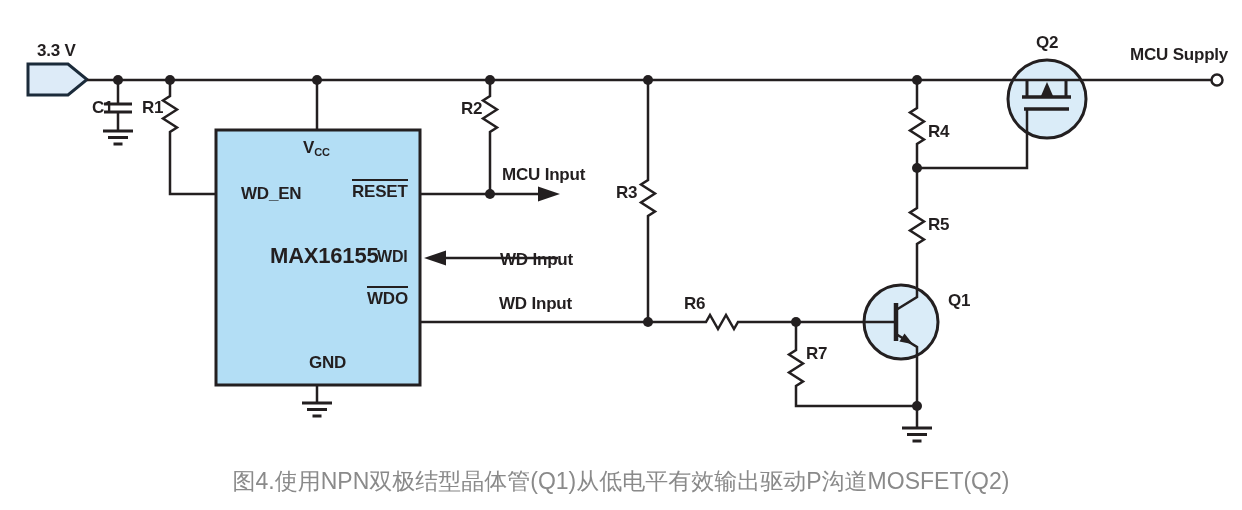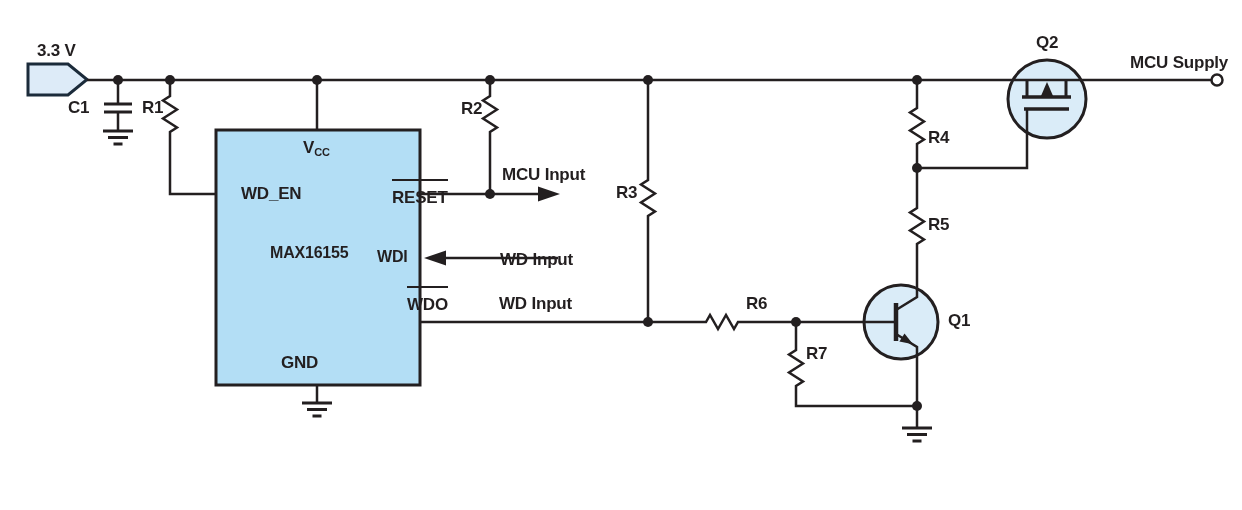--- a/index.html
+++ b/index.html
@@ -1,25 +1,25 @@
 <!DOCTYPE html>
 <html><head>
 <meta charset="utf-8">
 <style>
   html,body{margin:0;padding:0;background:#ffffff;}
   .stage{position:relative;width:1242px;height:510px;background:#ffffff;overflow:hidden;
          font-family:"Liberation Sans","DejaVu Sans",sans-serif;}
   .stage svg{position:absolute;left:0;top:0;}
   .lbl{position:absolute;font-weight:700;font-size:17px;line-height:1.1;color:#231f20;
        letter-spacing:-0.2px;white-space:nowrap;}
-  .lbl.big{font-size:16px;}
+  .lbl.big{font-size:22px;}
   .lbl.small{font-size:16px;}
-  .overline{border-top:2.5px solid #231f20;padding-top:8px;margin-left:40px;}
+  .overline{border-top:2.5px solid #231f20;padding-top:2px;}
   .sub{font-size:11px;vertical-align:-3px;letter-spacing:0;}
-  .right{text-align:center;margin-top:8px;}
+  .right{text-align:center;}
   .caption{position:absolute;left:0;right:0;top:466px;text-align:center;
            font-size:23px;font-weight:400;color:#8a8a8a;letter-spacing:0;}
 </style>
 </head>
 <body>
 
 <div class="stage">
 
   <svg width="1242" height="510" viewBox="0 0 1242 510">
 
@@ -79,37 +79,38 @@
       <circle cx="648" cy="322" r="5"></circle>
       <circle cx="796" cy="322" r="5"></circle>
       <circle cx="917" cy="168" r="5"></circle>
       <circle cx="917" cy="406" r="5"></circle>
     </g>
 
     <circle cx="1217" cy="80" r="5.5" fill="#ffffff" stroke="#231f20" stroke-width="2.5"></circle>
   </svg>
 
   <span class="lbl" style="left:37px;top:42px">3.3 V</span>
-  <span class="lbl" style="left:68px;top:99px">C1</span>
+  <span class="lbl" style="left:92px;top:99px">C1</span>
   <span class="lbl" style="left:142px;top:99px">R1</span>
   <span class="lbl" style="left:461px;top:100px">R2</span>
   <span class="lbl" style="left:616px;top:184px">R3</span>
-  <span class="lbl" style="left:928px;top:129px">R4</span>
+  <span class="lbl" style="left:928px;top:123px">R4</span>
   <span class="lbl" style="left:928px;top:216px">R5</span>
-  <span class="lbl" style="left:746px;top:295px">R6</span>
+  <span class="lbl" style="left:684px;top:295px">R6</span>
   <span class="lbl" style="left:806px;top:345px">R7</span>
-  <span class="lbl" style="left:948px;top:312px">Q1</span>
+  <span class="lbl" style="left:948px;top:292px">Q1</span>
   <span class="lbl" style="left:1036px;top:34px">Q2</span>
   <span class="lbl right" style="left:1130px;top:46px;width:95px">MCU Supply</span>
 
   <span class="lbl" style="left:502px;top:166px">MCU Input</span>
   <span class="lbl" style="left:500px;top:251px">WD Input</span>
   <span class="lbl" style="left:499px;top:295px">WD Input</span>
 
   <span class="lbl" style="left:303px;top:139px"><span>V</span><span class="sub">CC</span></span>
   <span class="lbl" style="left:241px;top:185px">WD_EN</span>
   <span class="lbl overline" style="left:352px;top:179px">RESET</span>
   <span class="lbl big" style="left:270px;top:244px">MAX16155</span>
   <span class="lbl small" style="left:377px;top:248px">WDI</span>
   <span class="lbl overline" style="left:367px;top:286px">WDO</span>
-  <span class="lbl" style="left:281px;top:354px">GND</span>
+  <span class="lbl" style="left:309px;top:354px">GND</span>
 
+  <div class="caption">图4.使用NPN双极结型晶体管(Q1)从低电平有效输出驱动P沟道MOSFET(Q2)</div>
 </div>
 
 </body></html>

